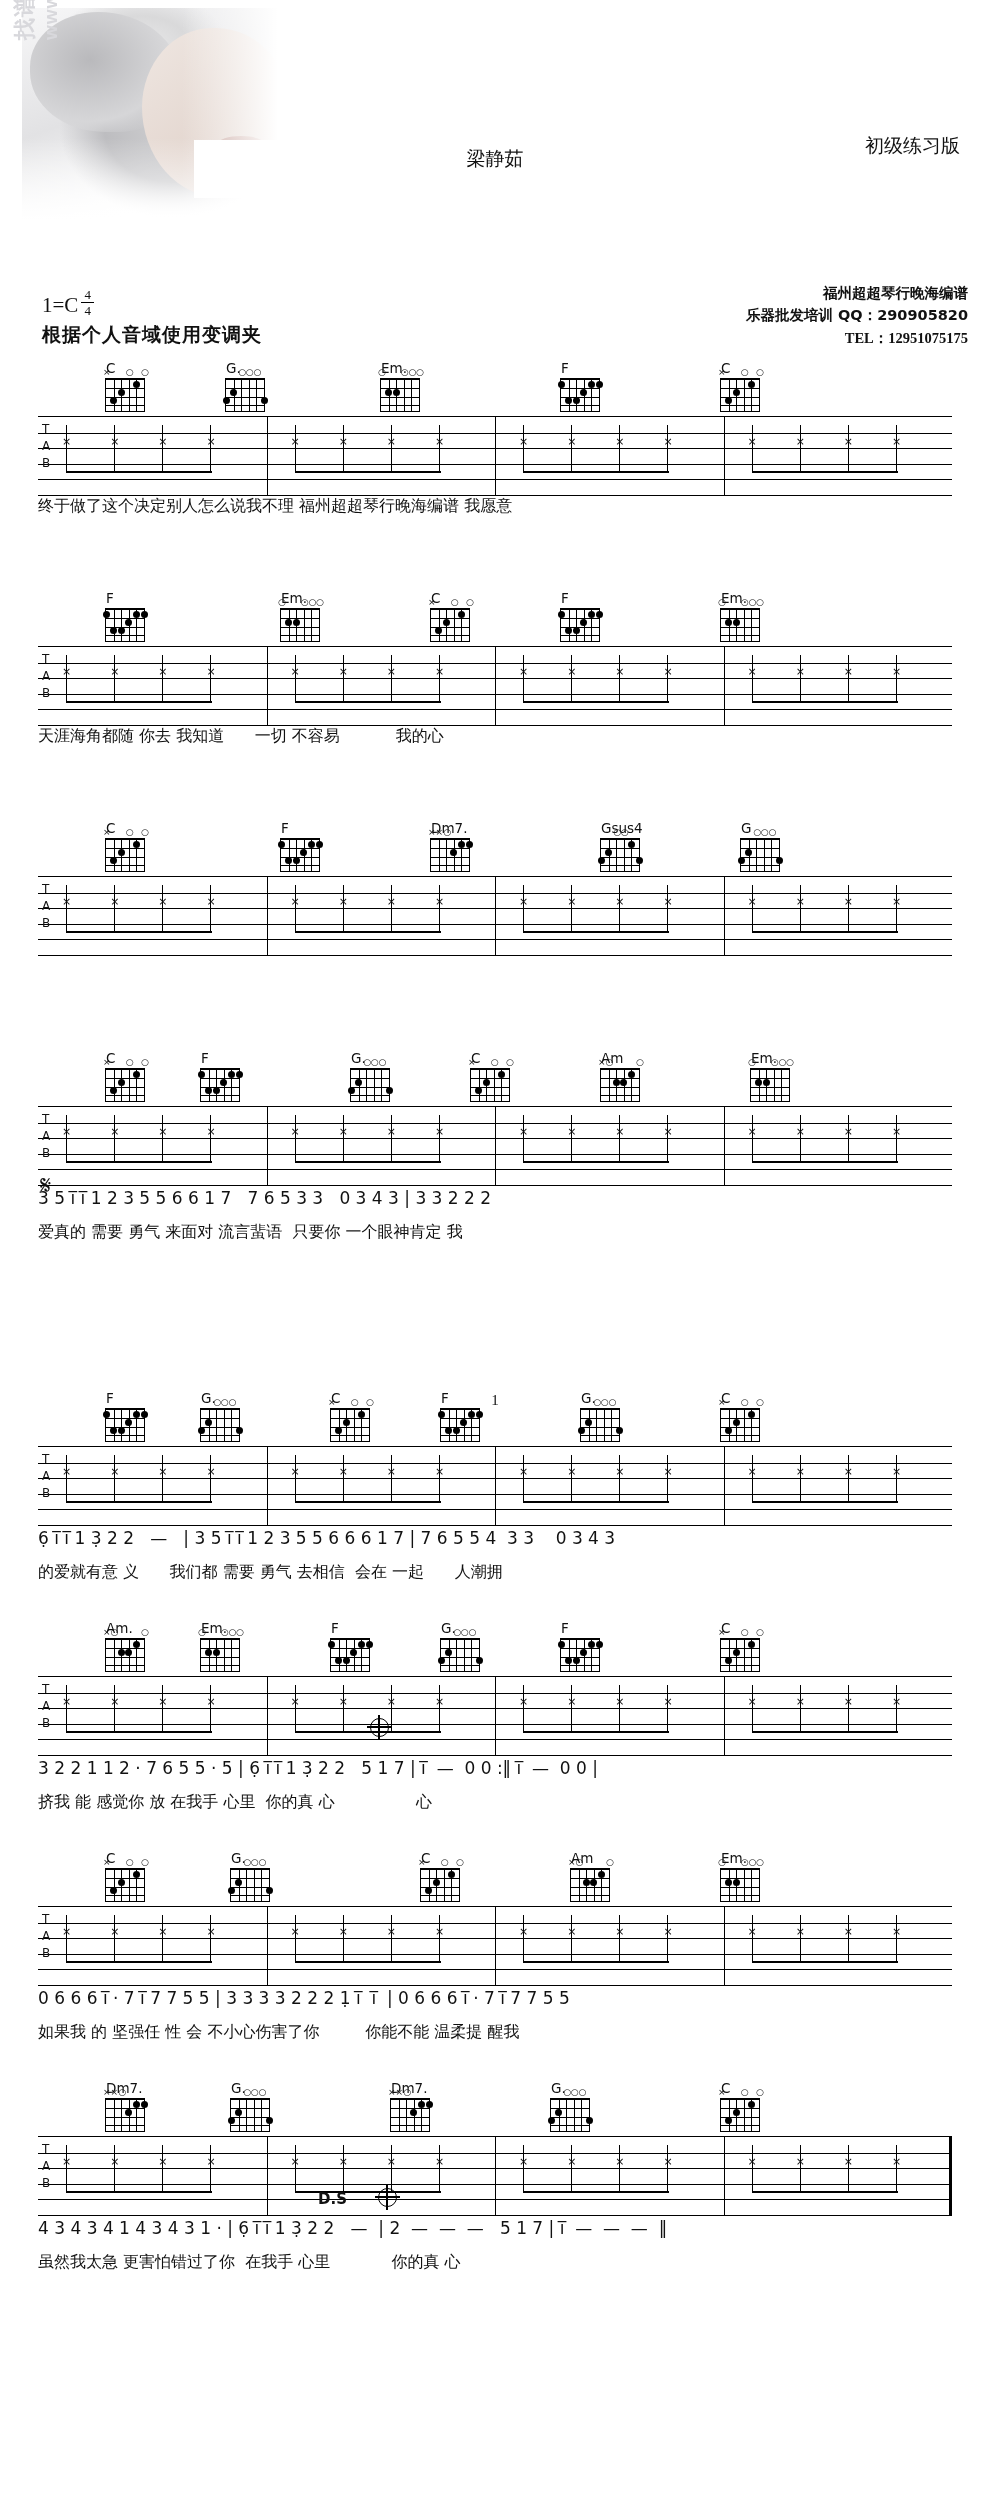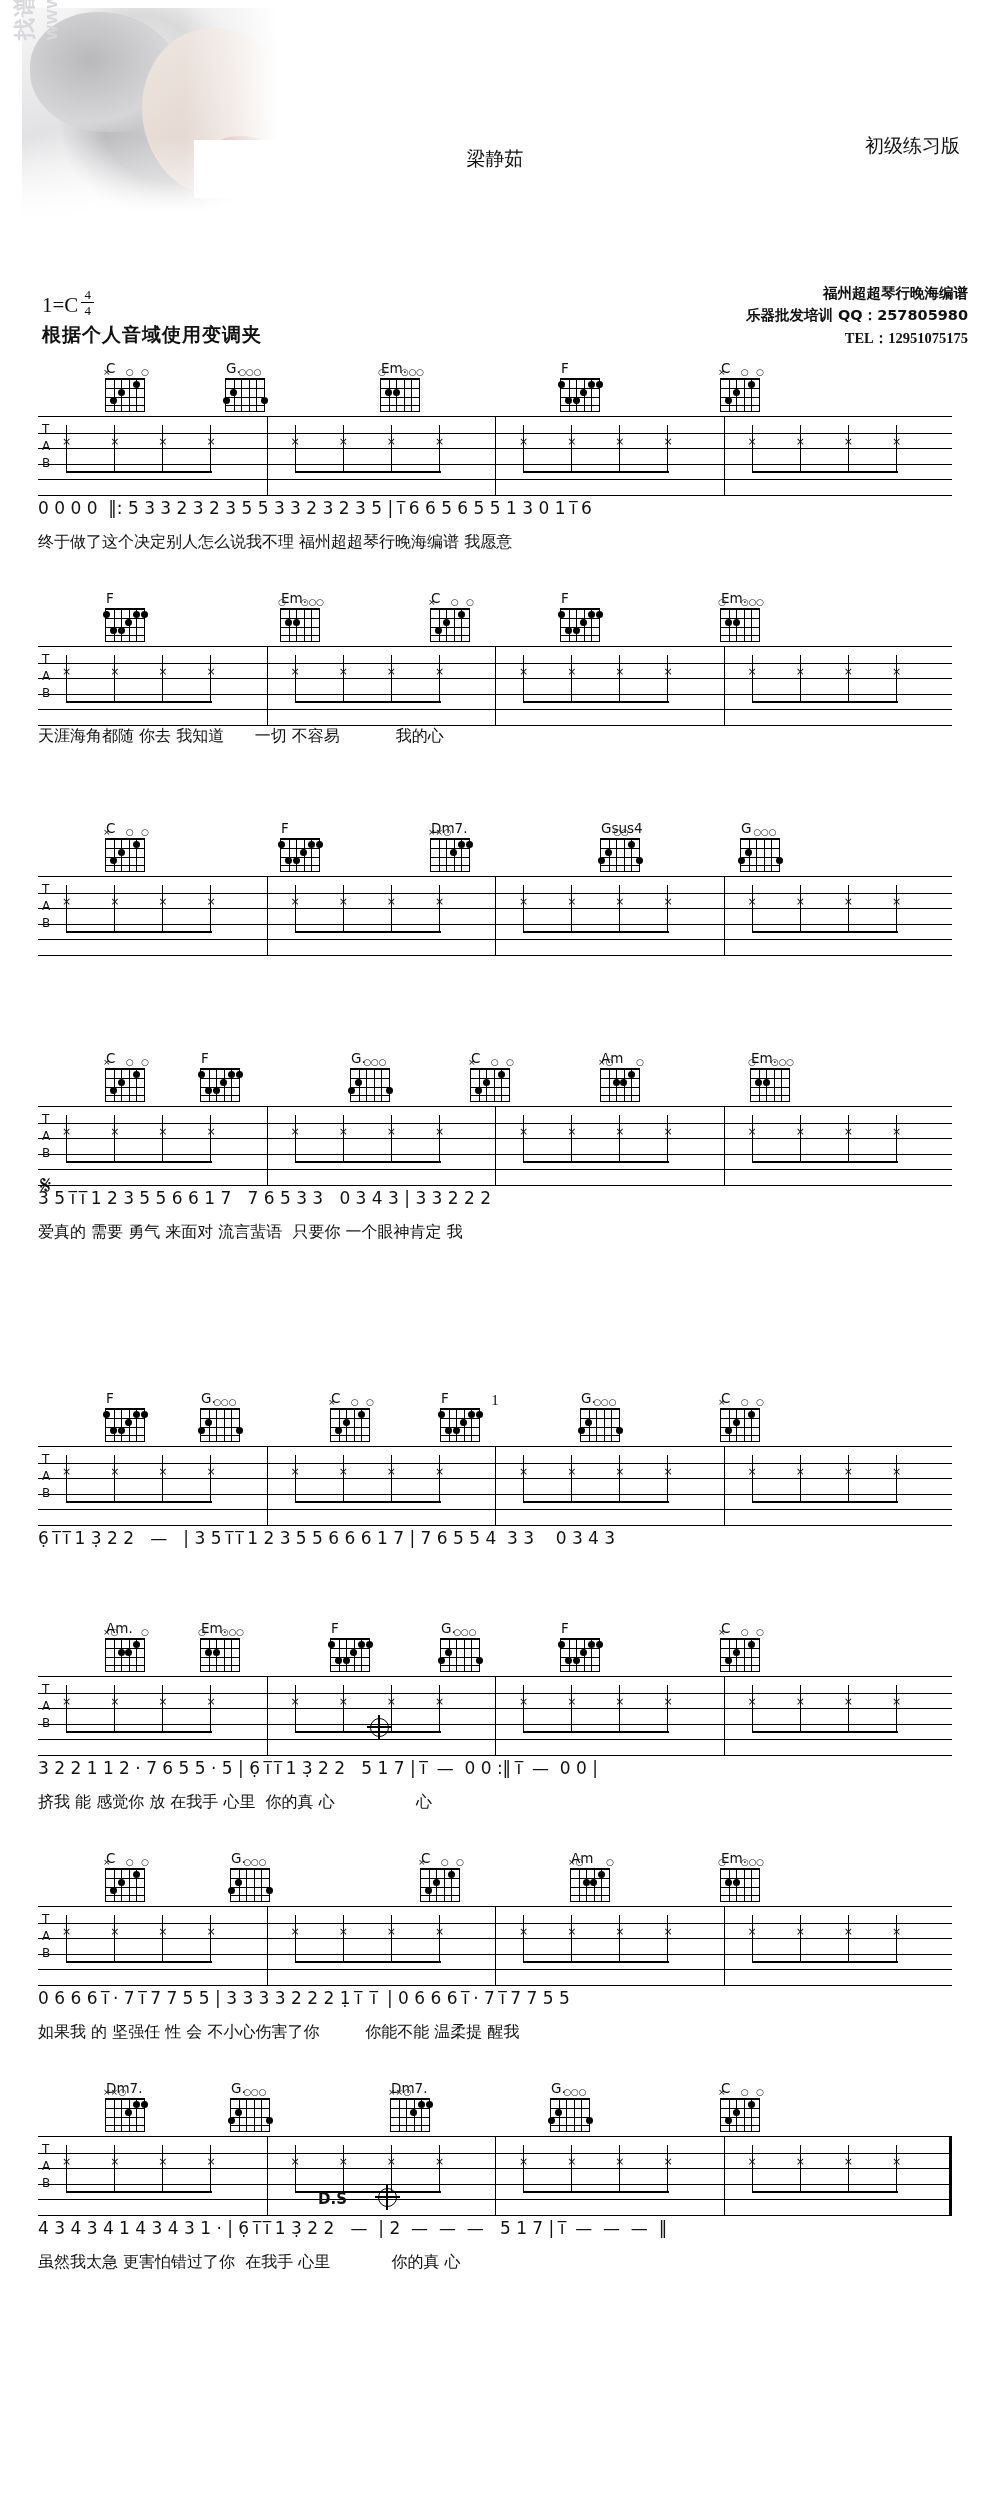--- a/index.html
+++ b/index.html
@@ -89,21 +89,21 @@
       <div class="fadeB"></div>
   </div>
   <div class="wmk wmk1">找谱如此简单</div>
   <div class="wmk wmk2">www.jitaba.cn</div>
 
   <div class="subtitle">梁静茹</div>
   <div class="version">初级练习版</div>
 
   <div class="credits">
     <div>福州超超琴行晚海编谱</div>
-    <div>乐器批发培训 QQ：257805980</div>
+    <div>乐器批发培训 QQ：290905820</div>
     <div class="en">TEL：12951075175</div>
   </div>
 
   <div class="keyline">
     <span>1=C</span><span class="frac"><i>4</i><span class="bar"></span><i>4</i></span>
   </div>
   <div class="capo">根据个人音域使用变调夹</div>
 
   <div class="pageno">1</div>
 
@@ -240,21 +240,20 @@
           <div class="stem" style="left: 713.5px; top: 8px; height: 46px;"></div>
           <div class="xn" style="left: 709.5px; top: 18px;">×</div>
           <div class="stem" style="left: 761.625px; top: 8px; height: 46px;"></div>
           <div class="xn" style="left: 757.625px; top: 18px;">×</div>
           <div class="stem" style="left: 809.75px; top: 8px; height: 46px;"></div>
           <div class="xn" style="left: 805.75px; top: 18px;">×</div>
           <div class="stem" style="left: 857.875px; top: 8px; height: 46px;"></div>
           <div class="xn" style="left: 853.875px; top: 18px;">×</div>
           <div class="beam" style="left: 713.5px; top: 54px; width: 146.375px;"></div>
         </div>
-        <div class="numline">0 0 0 0  ‖: 5 3 3 2 3 2 3 5 5 3 3 2 3 2 3 5 | i̅ 6 6 5 6 5 5 1 3 0 1 i̅ 6</div>
         <div class="lyricline">终于做了这个决定别人怎么说我不理 福州超超琴行晚海编谱 我愿意</div>
       </div>
       <div class="sys" style="top: 590px;">
         <div class="chordrow">
           <div class="chord" style="left: 105px;">
             <div class="nm">F</div>
             <div class="grid">
               <div class="v" style="left: 7.6px;"></div>
               <div class="v" style="left: 15.2px;"></div>
               <div class="v" style="left: 22.8px;"></div>
@@ -843,20 +842,21 @@
           <div class="xn" style="left: 709.5px; top: 18px;">×</div>
           <div class="stem" style="left: 761.625px; top: 8px; height: 46px;"></div>
           <div class="xn" style="left: 757.625px; top: 18px;">×</div>
           <div class="stem" style="left: 809.75px; top: 8px; height: 46px;"></div>
           <div class="xn" style="left: 805.75px; top: 18px;">×</div>
           <div class="stem" style="left: 857.875px; top: 8px; height: 46px;"></div>
           <div class="xn" style="left: 853.875px; top: 18px;">×</div>
           <div class="beam" style="left: 713.5px; top: 54px; width: 146.375px;"></div>
         </div>
         <div class="numline">6̣ i̅ i̅ 1 3̣ 2 2   —   | 3 5 i̅ i̅ 1 2 3 5 5 6 6 6 1 7 | 7 6 5 5 4  3 3    0 3 4 3</div>
+        <div class="lyricline">的爱就有意 义      我们都 需要 勇气 去相信  会在 一起      人潮拥</div>
       </div>
       <div class="sys" style="top: 1620px;">
         <div class="chordrow">
           <div class="chord" style="left: 105px;">
             <div class="nm">Am.</div>
             <div class="grid">
               <div class="v" style="left: 7.6px;"></div>
               <div class="v" style="left: 15.2px;"></div>
               <div class="v" style="left: 22.8px;"></div>
               <div class="v" style="left: 30.4px;"></div>

